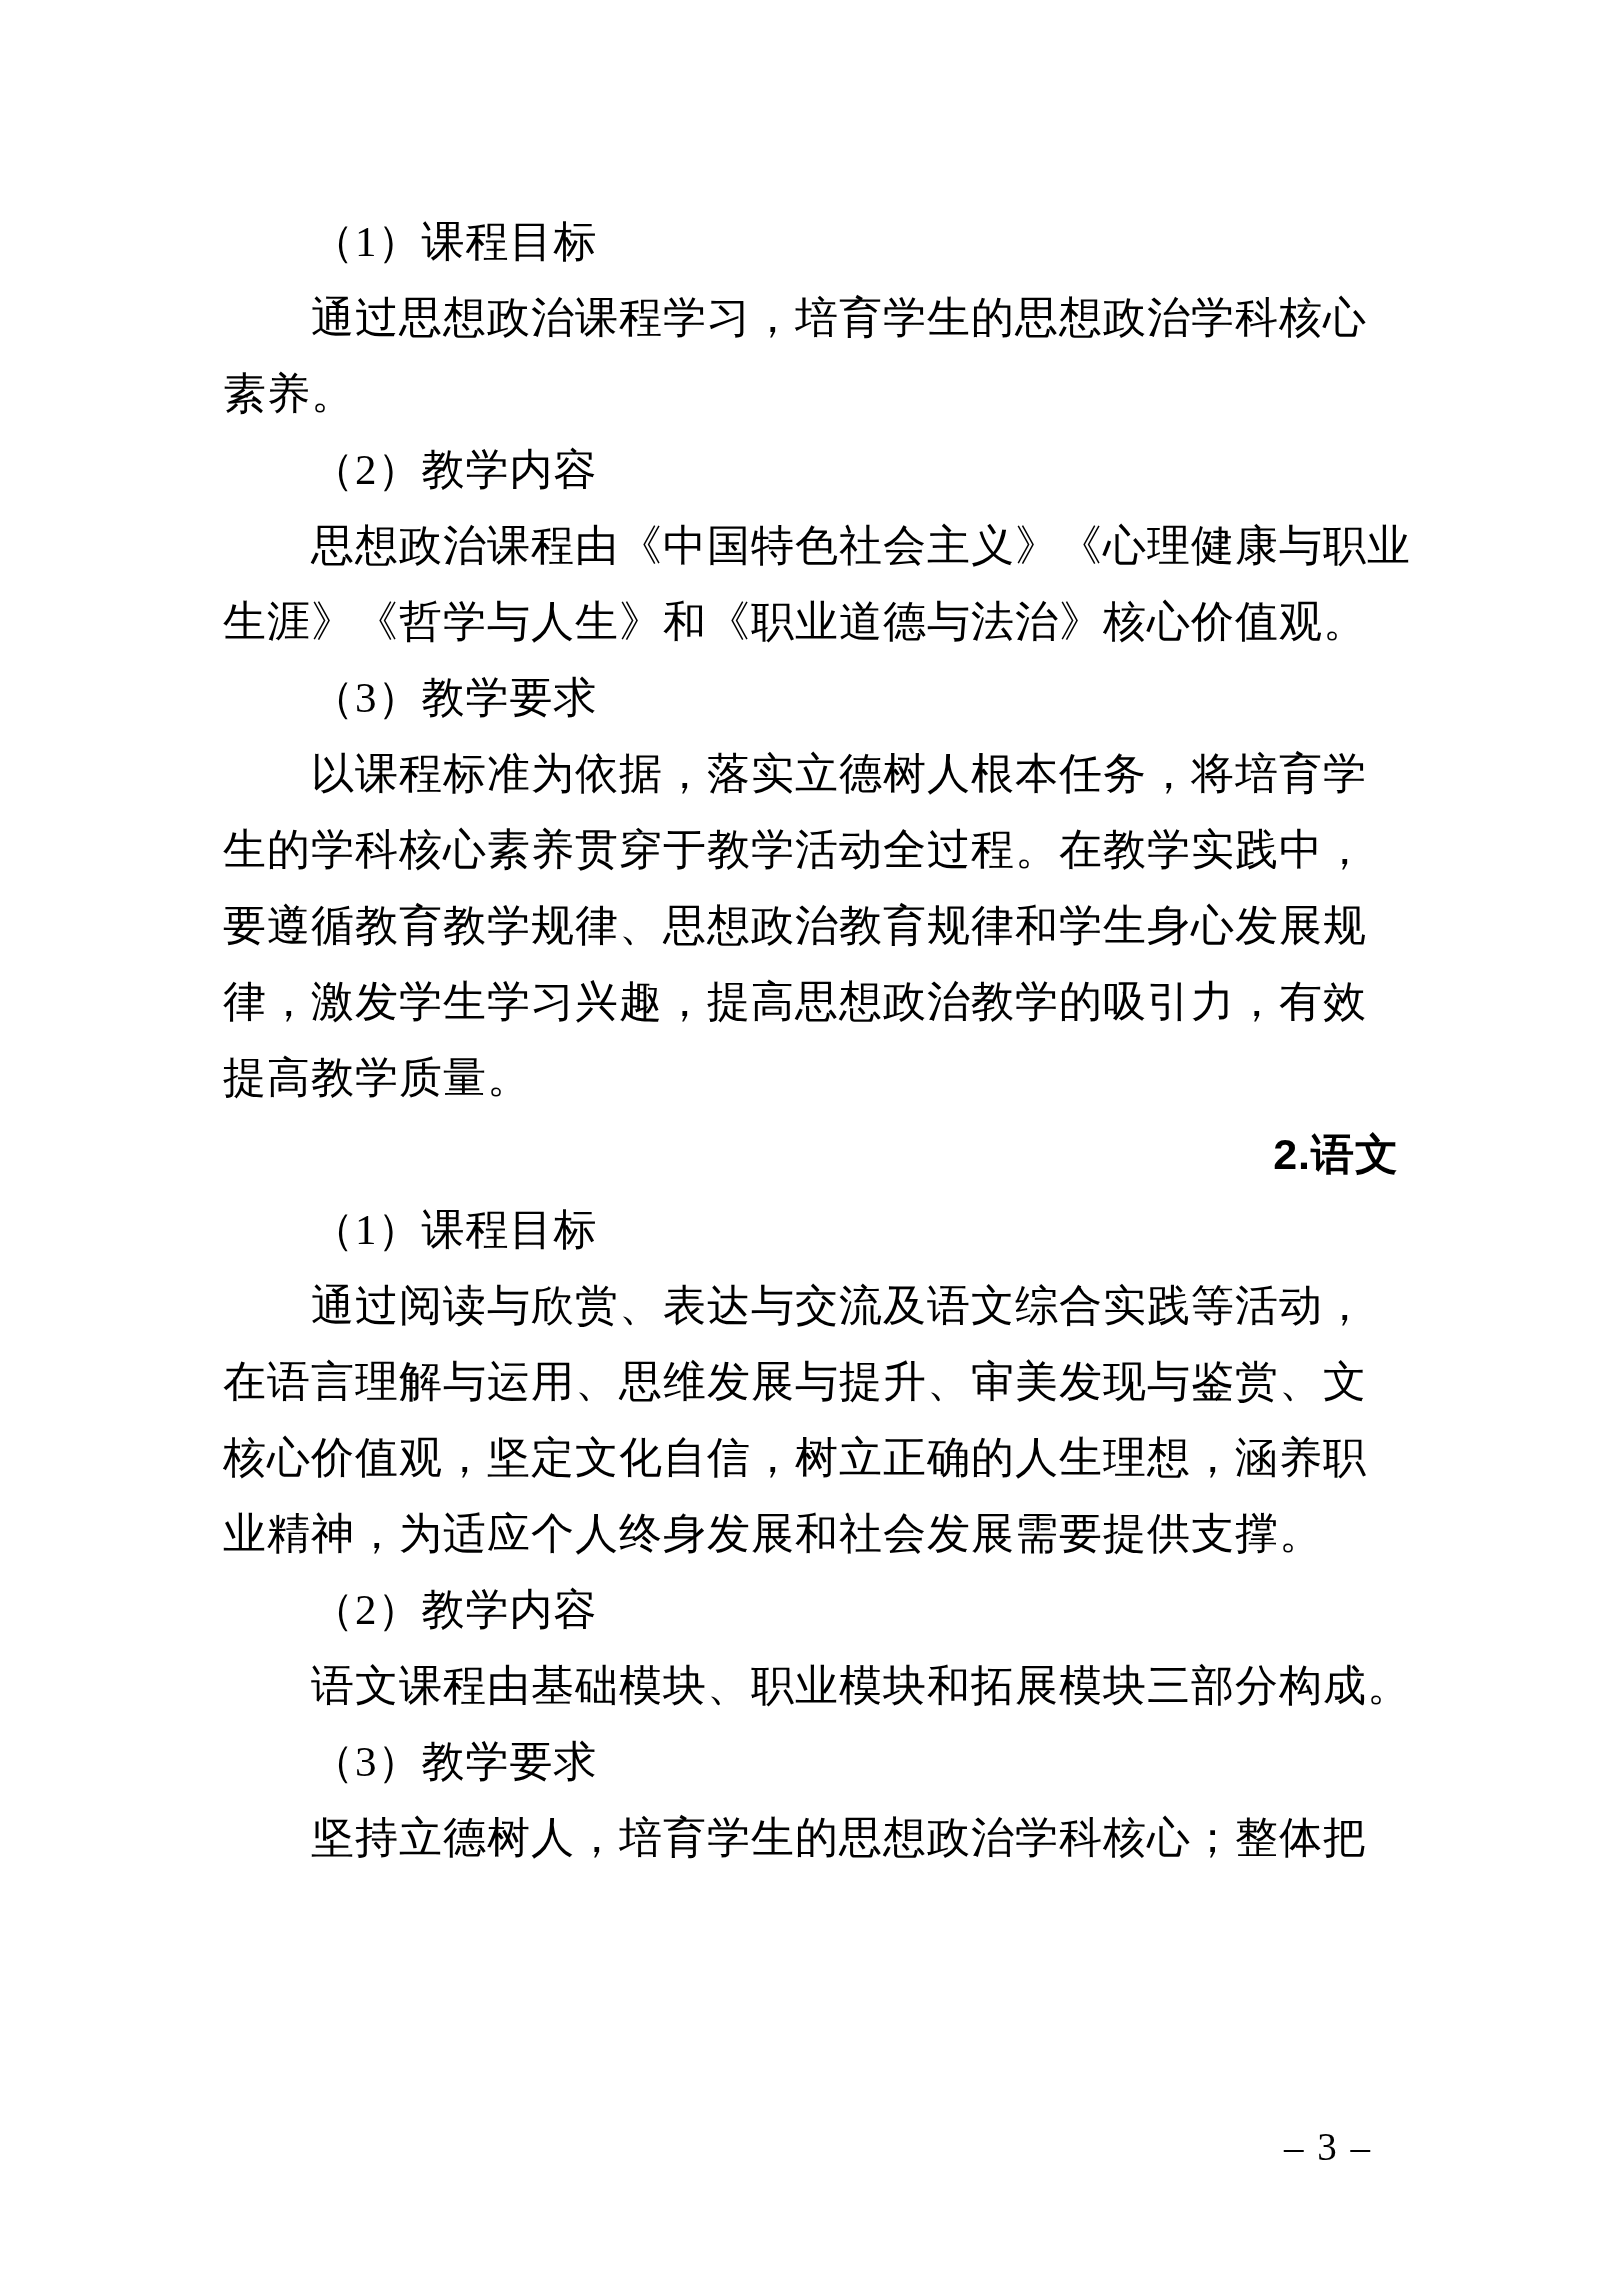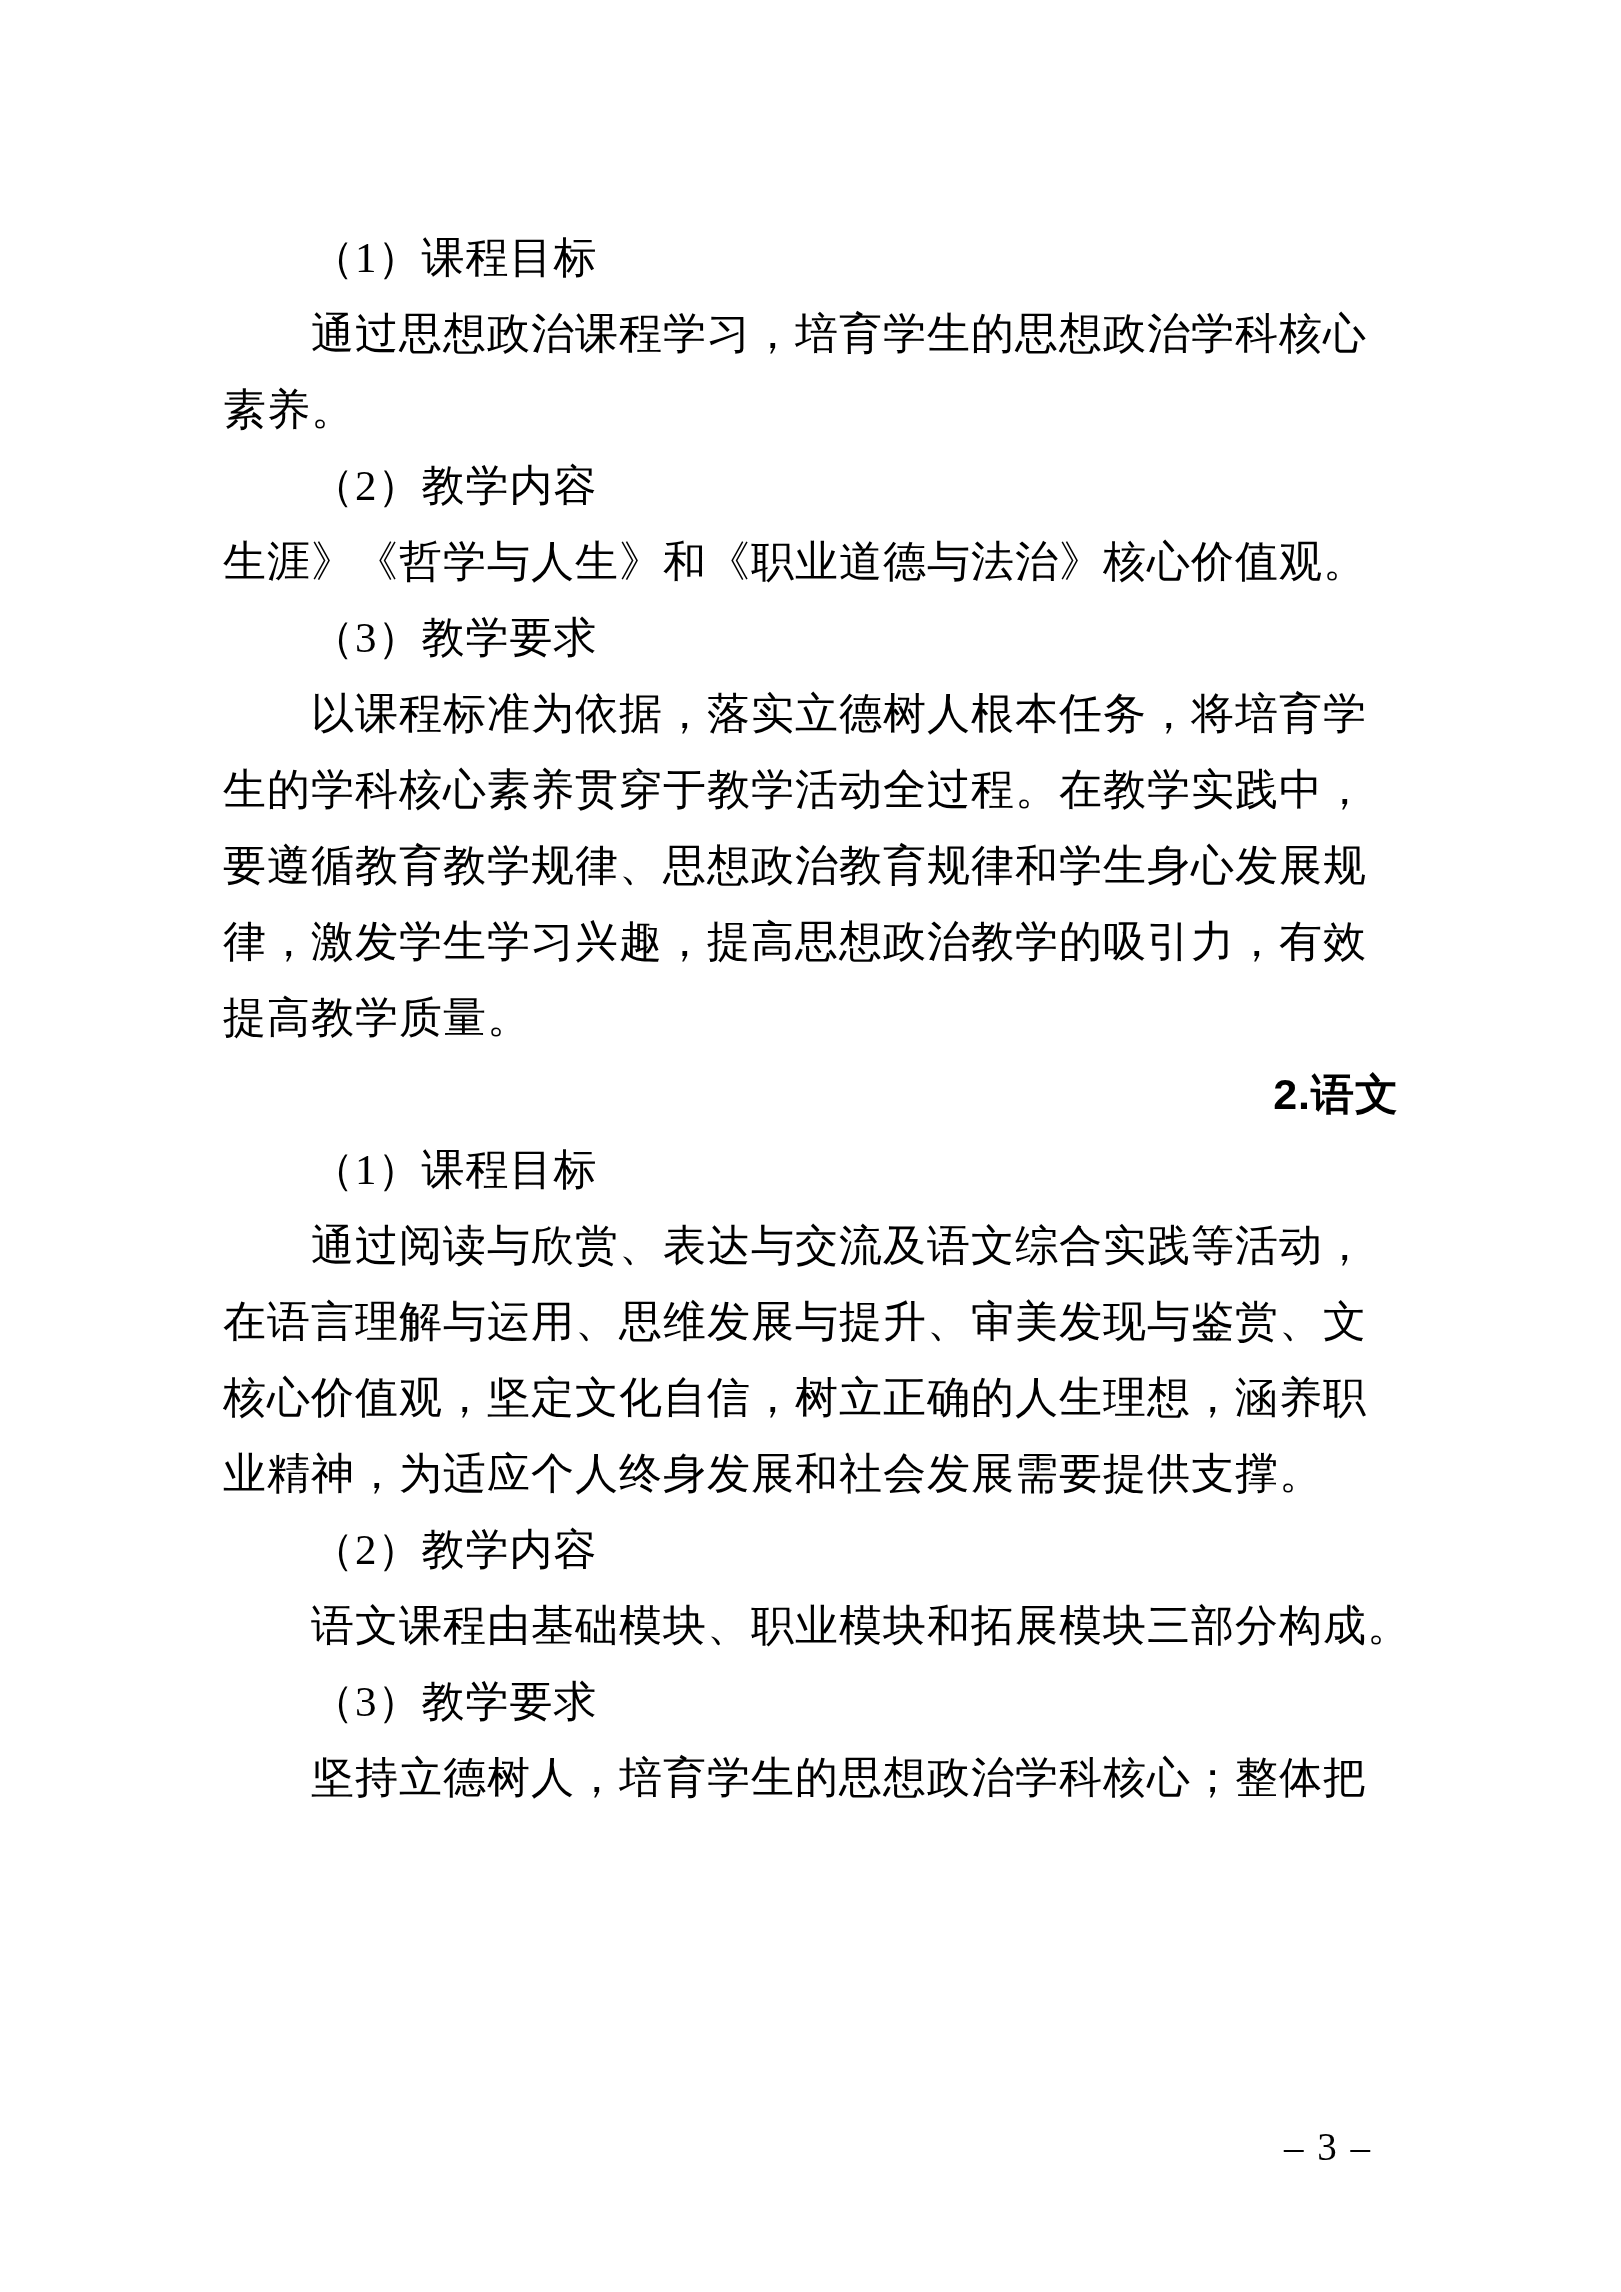--- a/index.html
+++ b/index.html
@@ -12,21 +12,21 @@
     width: 1621px;
     height: 2293px;
     background: #ffffff;
     overflow: hidden;
     color: #000000;
     font-family: "Liberation Serif", serif;
   }
   .text-block {
     position: absolute;
     left: 223px;
-    top: 220px;
+    top: 204px;
     width: 1176px;
   }
   .line {
     height: 76px;
     line-height: 76px;
     font-size: 43px;
     letter-spacing: 1px;
     white-space: nowrap;
     color: #000000;
   }
@@ -53,20 +53,21 @@
 </style>
 </head>
 <body>
 
 <div class="page">
   <div class="text-block">
     <div class="line indent">（1）课程目标</div>
     <div class="line indent">通过思想政治课程学习，培育学生的思想政治学科核心</div>
     <div class="line">素养。</div>
     <div class="line indent">（2）教学内容</div>
+    <div class="line indent">思想政治课程由《中国特色社会主义》《心理健康与职业</div>
     <div class="line">生涯》《哲学与人生》和《职业道德与法治》核心价值观。</div>
     <div class="line indent">（3）教学要求</div>
     <div class="line indent">以课程标准为依据，落实立德树人根本任务，将培育学</div>
     <div class="line">生的学科核心素养贯穿于教学活动全过程。在教学实践中，</div>
     <div class="line">要遵循教育教学规律、思想政治教育规律和学生身心发展规</div>
     <div class="line">律，激发学生学习兴趣，提高思想政治教学的吸引力，有效</div>
     <div class="line">提高教学质量。</div>
     <div class="line indent bold-heading">2.语文</div>
     <div class="line indent">（1）课程目标</div>
     <div class="line indent">通过阅读与欣赏、表达与交流及语文综合实践等活动，</div>

